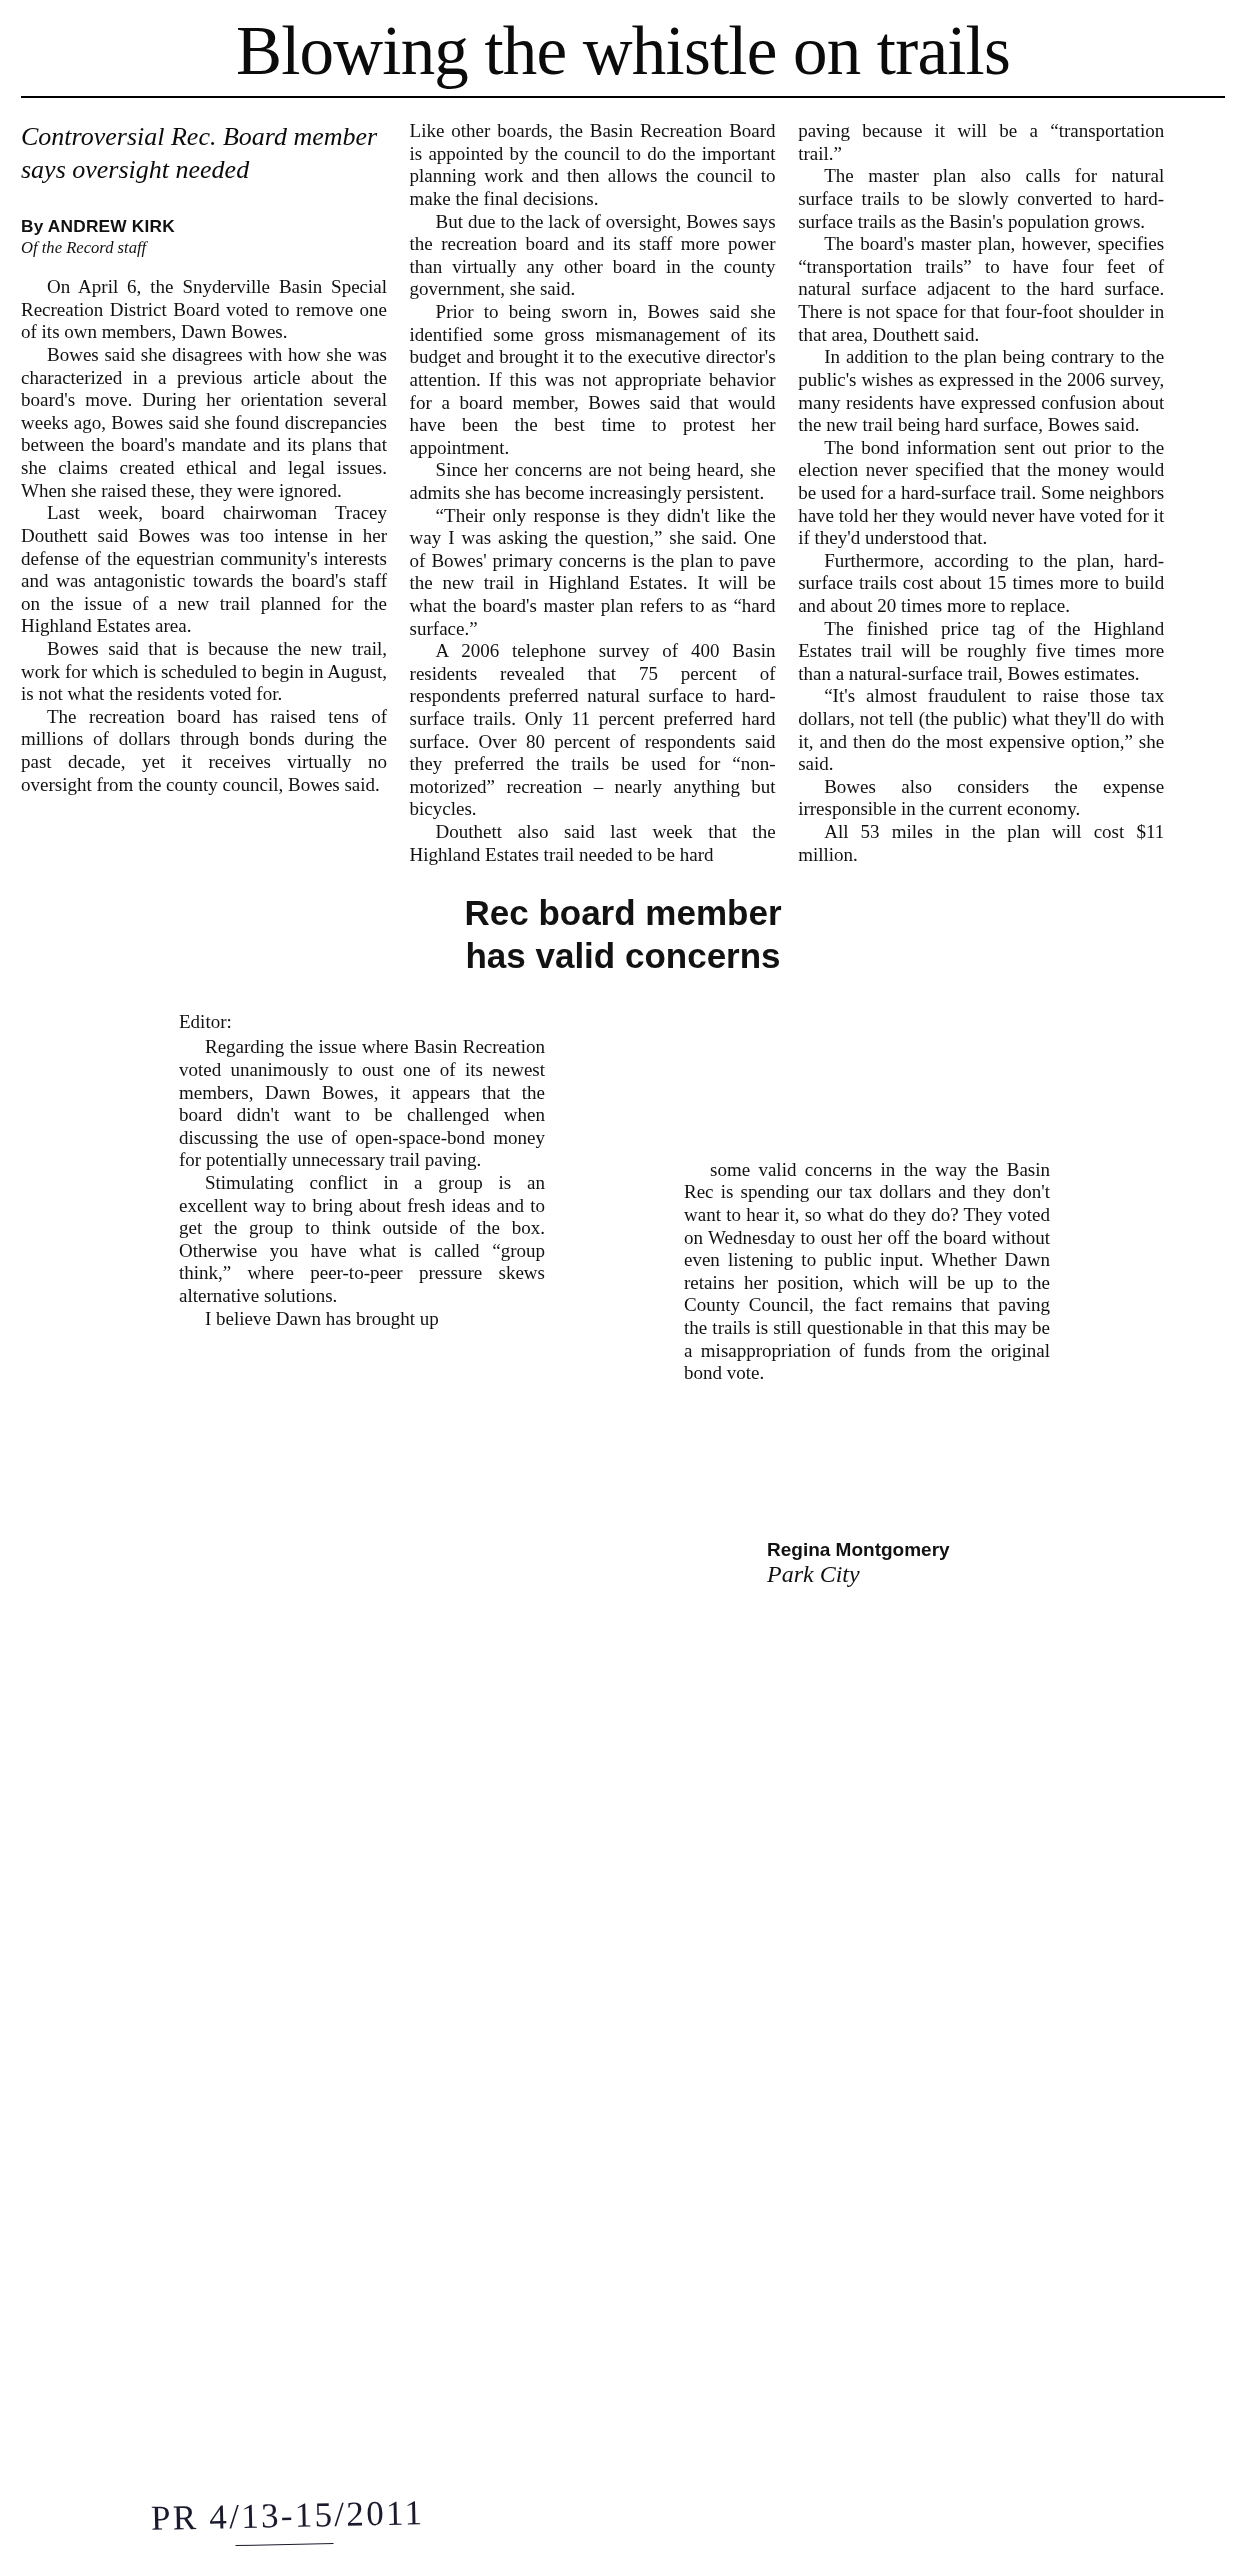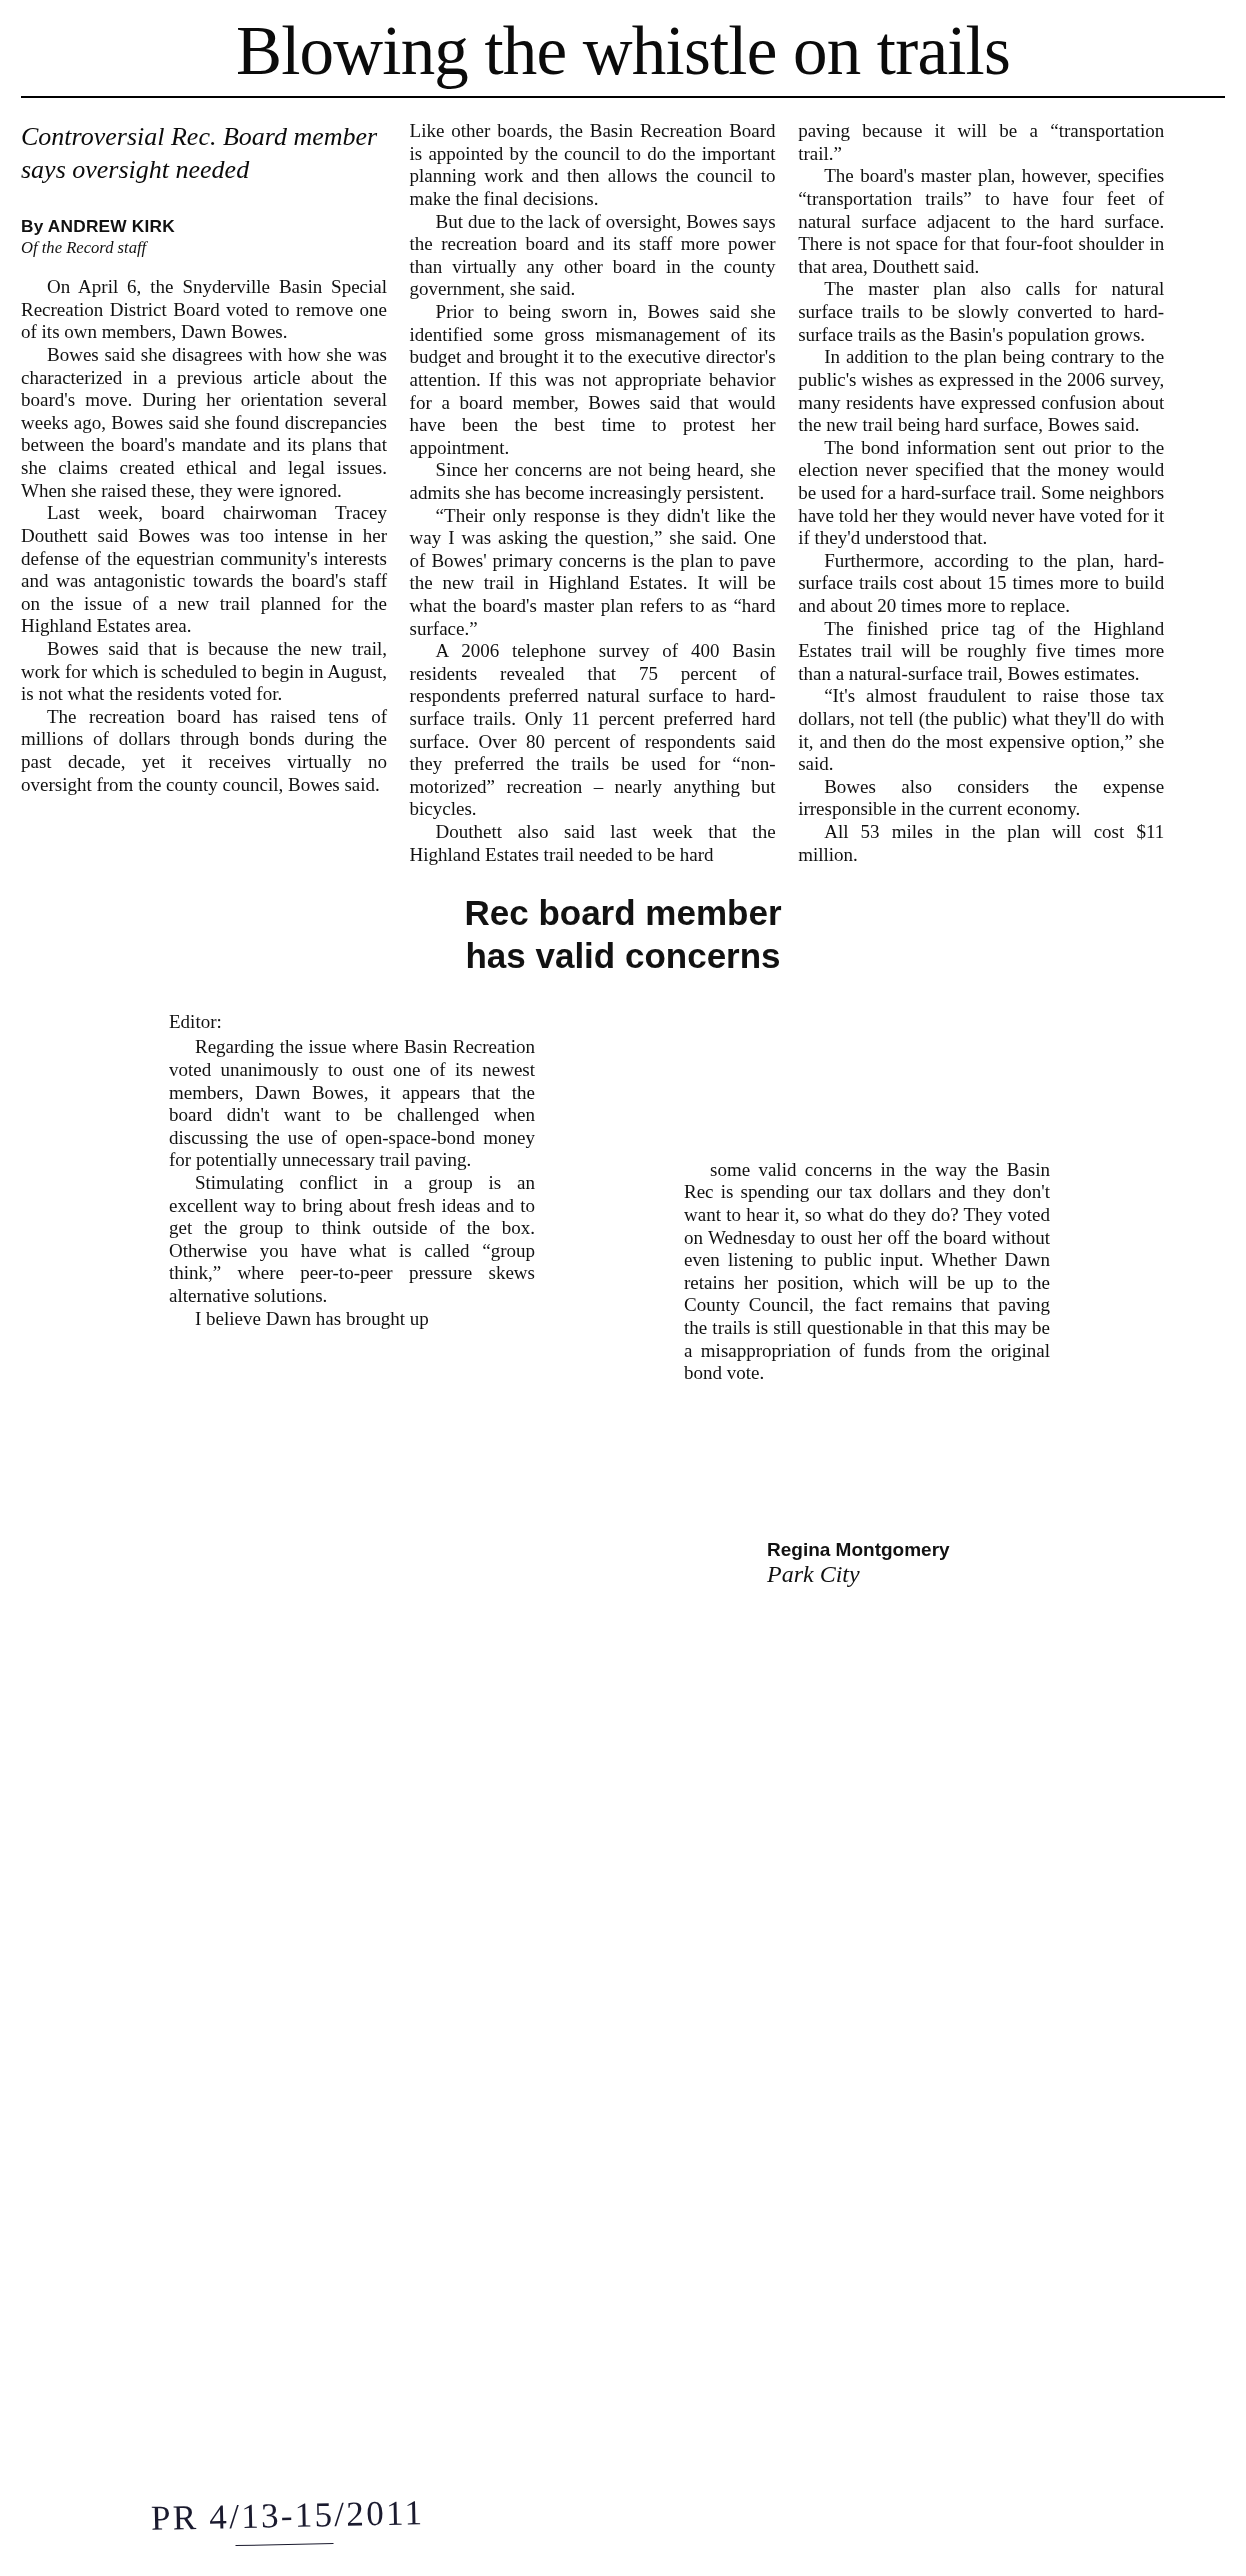--- a/index.html
+++ b/index.html
@@ -91,21 +91,21 @@
     color: #121212;
     font-weight: 700;
   }
   .letter-wrap {
     margin: 33px 21px 0 21px;
     position: relative;
     min-height: 573px;
   }
   .letter-col-left {
     position: absolute;
-    left: 148px;
+    left: 158px;
     top: 0;
     width: 366px;
   }
   .letter-col-right {
     position: absolute;
     left: 663px;
     top: 148px;
     width: 366px;
   }
   .letter-col-left p, .letter-col-right p {
@@ -186,22 +186,22 @@
       <p>But due to the lack of oversight, Bowes says the recreation board and its staff more power than virtually any other board in the county government, she said.</p>
       <p>Prior to being sworn in, Bowes said she identified some gross mismanagement of its budget and brought it to the executive director's attention. If this was not appropriate behavior for a board member, Bowes said that would have been the best time to protest her appointment.</p>
       <p>Since her concerns are not being heard, she admits she has become increasingly persistent.</p>
       <p>“Their only response is they didn't like the way I was asking the question,” she said. One of Bowes' primary concerns is the plan to pave the new trail in Highland Estates. It will be what the board's master plan refers to as “hard surface.”</p>
       <p>A 2006 telephone survey of 400 Basin residents revealed that 75 percent of respondents preferred natural surface to hard-surface trails. Only 11 percent preferred hard surface. Over 80 percent of respondents said they preferred the trails be used for “non-motorized” recreation – nearly anything but bicycles.</p>
       <p>Douthett also said last week that the Highland Estates trail needed to be hard</p>
     </div>
 
     <div class="col">
       <p class="noindent">paving because it will be a “transportation trail.”</p>
+      <p>The master plan also calls for natural surface trails to be slowly converted to hard-surface trails as the Basin's population grows.</p>
       <p>The board's master plan, however, specifies “transportation trails” to have four feet of natural surface adjacent to the hard surface. There is not space for that four-foot shoulder in that area, Douthett said.</p>
-      <p>The master plan also calls for natural surface trails to be slowly converted to hard-surface trails as the Basin's population grows.</p>
       <p>In addition to the plan being contrary to the public's wishes as expressed in the 2006 survey, many residents have expressed confusion about the new trail being hard surface, Bowes said.</p>
       <p>The bond information sent out prior to the election never specified that the money would be used for a hard-surface trail. Some neighbors have told her they would never have voted for it if they'd understood that.</p>
       <p>Furthermore, according to the plan, hard-surface trails cost about 15 times more to build and about 20 times more to replace.</p>
       <p>The finished price tag of the Highland Estates trail will be roughly five times more than a natural-surface trail, Bowes estimates.</p>
       <p>“It's almost fraudulent to raise those tax dollars, not tell (the public) what they'll do with it, and then do the most expensive option,” she said.</p>
       <p>Bowes also considers the expense irresponsible in the current economy.</p>
       <p>All 53 miles in the plan will cost $11 million.</p>
     </div>
 
   </div>

